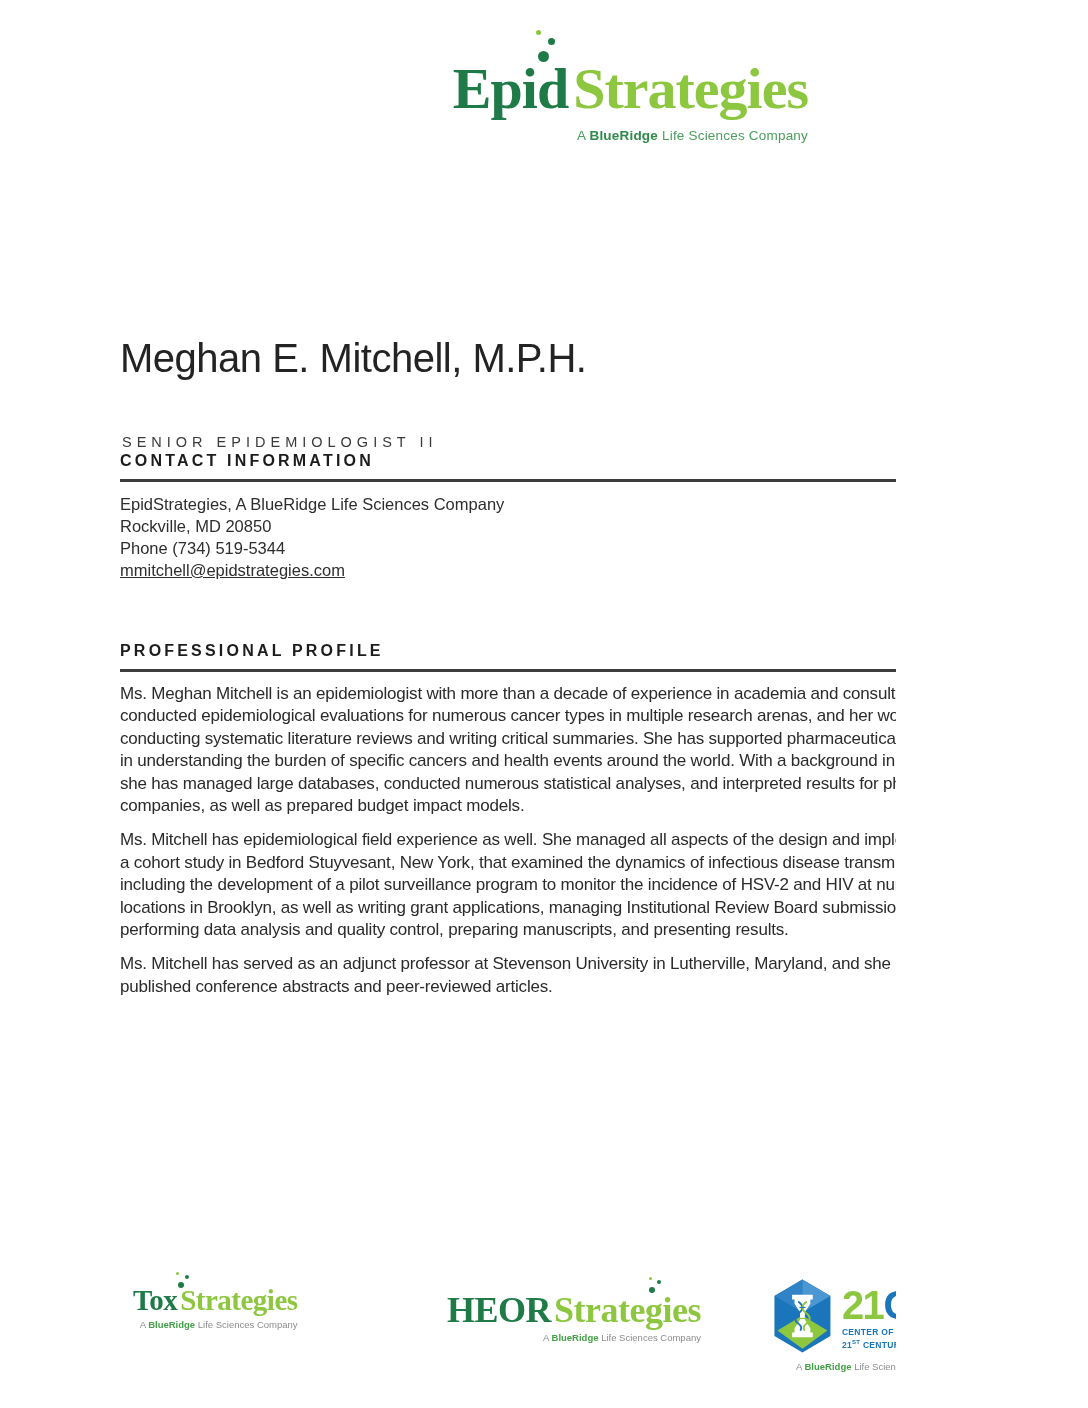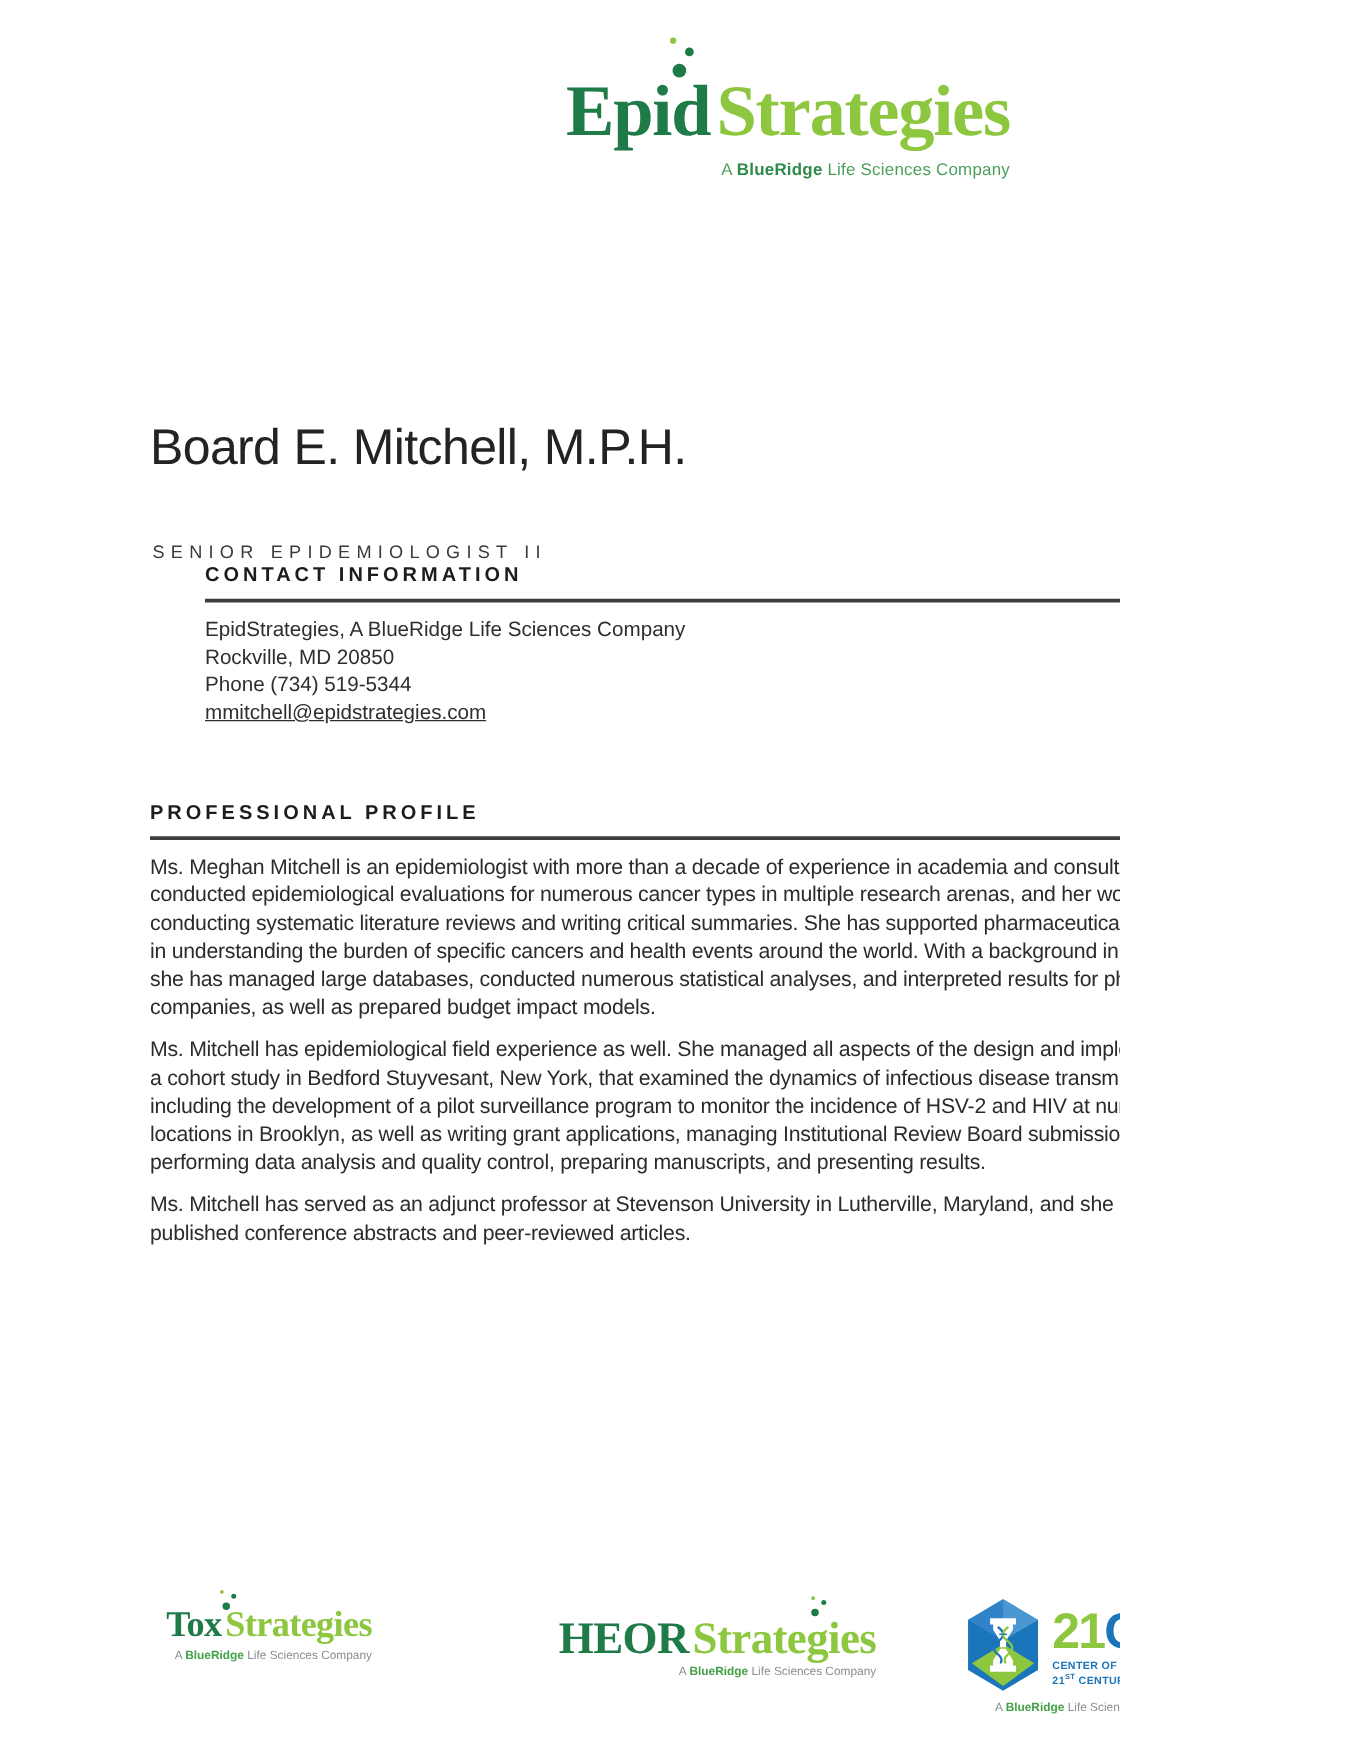--- a/index.html
+++ b/index.html
@@ -29,21 +29,21 @@
   .main { position:absolute; left:120px; top:0; width:888px; height:100%; }
   .name {
     position:absolute; top:336px; left:0; margin:0;
     font-size:40px; font-weight:400; letter-spacing:-0.5px; color:#232323;
   }
   .job-title {
     position:absolute; top:398px; left:2px;
     font-size:14.5px; letter-spacing:5px; color:#3a3a3a;margin-top:36px;
   }
   section { position:absolute; left:0; right:0; }
-  .contact-section  { top:452px;margin-left:44px; }
+  .contact-section  { top:452px; }
   .profile-section  { top:642px; }
   h2.section-heading {
     margin:0 0 9px 0; font-size:16px; font-weight:700;
     letter-spacing:3.2px; color:#1c1c1c;
   }
   .rule { height:3px; background:#3d3d3d; margin-bottom:11px; }
 
   .contact-lines div, .contact-lines a { font-size:16.5px; line-height:22px; color:#2e2e2e; }
   .email-link { color:#2b7bb9; text-decoration:underline; display:inline-block; }
 
@@ -103,21 +103,21 @@
     </div>
     <div class="brand-tagline">
       <span>A</span>
       <b>BlueRidge</b>
       <span>Life Sciences Company</span>
     </div>
   </header>
 
   <div class="main">
 
-    <h1 class="name">Board E. Mitchell, M.P.H.</h1>
+    <h1 class="name">Meghan E. Mitchell, M.P.H.</h1>
     <div class="job-title">SENIOR EPIDEMIOLOGIST II</div>
 
     <section class="contact-section">
       <h2 class="section-heading">CONTACT INFORMATION</h2>
       <div class="rule"></div>
       <div class="contact-lines">
         <div>EpidStrategies, A BlueRidge Life Sciences Company</div>
         <div>Rockville, MD 20850</div>
         <div>Phone (734) 519-5344</div>
         <a href="#" class="email-link">mmitchell@epidstrategies.com</a>

